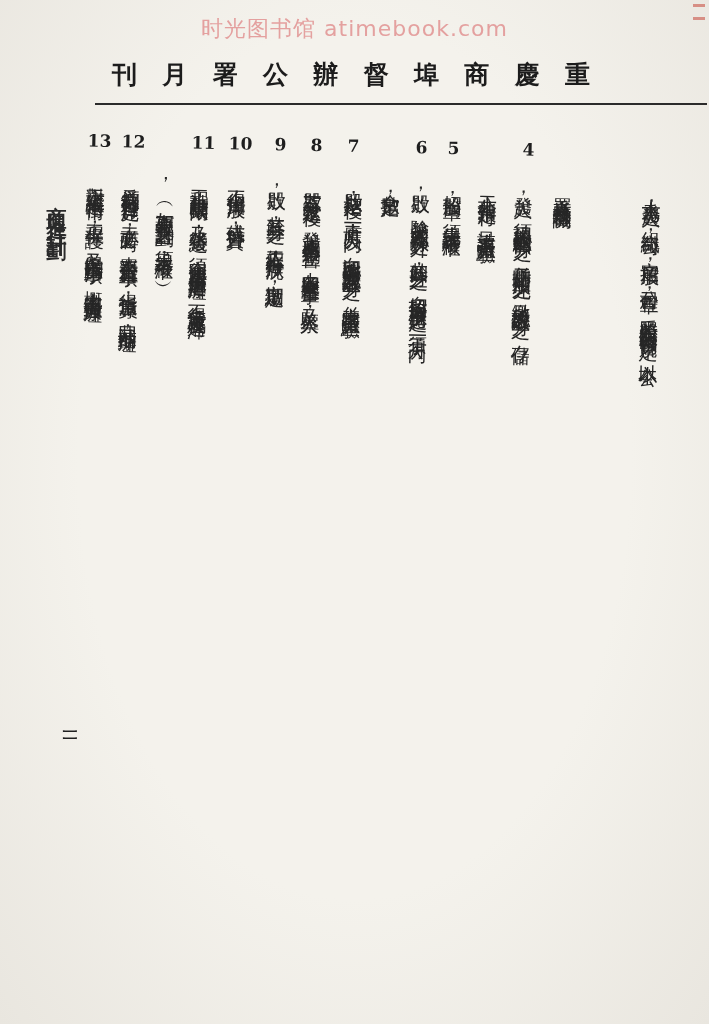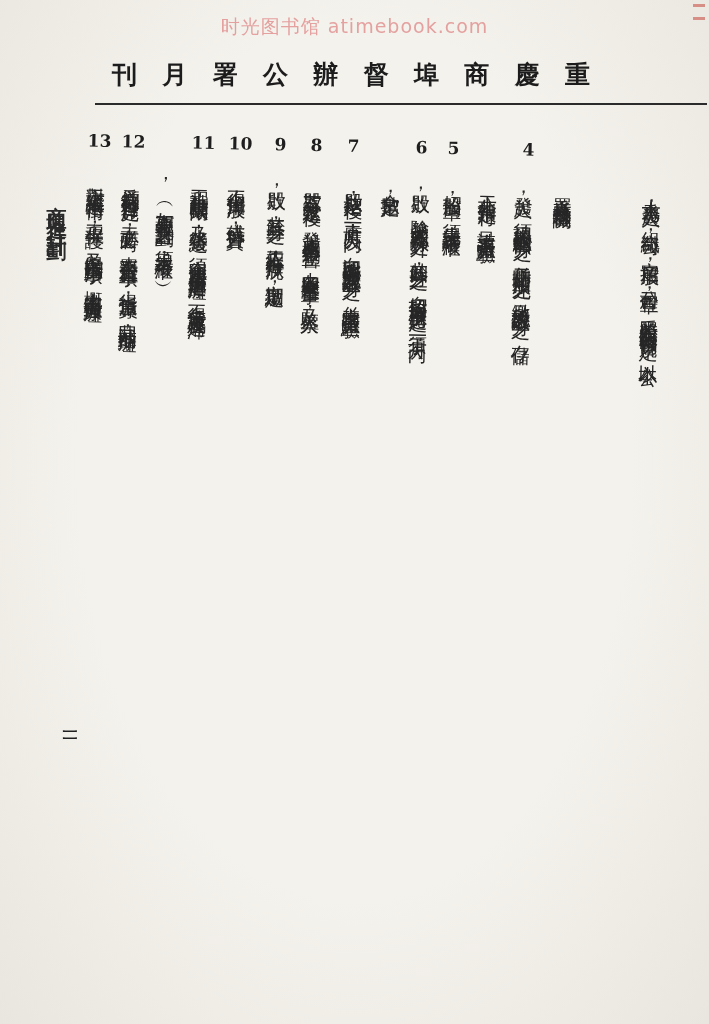--- a/index.html
+++ b/index.html
@@ -4,21 +4,21 @@
 <style>
   html,body{margin:0;padding:0;}
   body{
     width:709px;height:1024px;position:relative;overflow:hidden;
     background:radial-gradient(ellipse at 50% 45%, #f4f2ec 55%, #e9e6df 100%);
     font-family:"DejaVu Serif", serif;
   }
   
   .watermark{
     position:absolute;top:14px;left:0;width:100%;text-align:center;
-    font-family:"DejaVu Sans", sans-serif;font-size:19px;letter-spacing:1px;
+    font-family:"DejaVu Sans", sans-serif;font-size:22px;letter-spacing:1px;
     color:rgba(224,140,140,0.8);
   }
   .corner-mark{
     position:absolute;top:4px;right:4px;width:12px;height:10px;
     border-top:3px solid rgba(210,120,110,0.8);
     border-bottom:3px solid rgba(210,120,110,0.8);
   }
   
   .masthead{
     position:absolute;top:58px;left:112px;width:478px;

